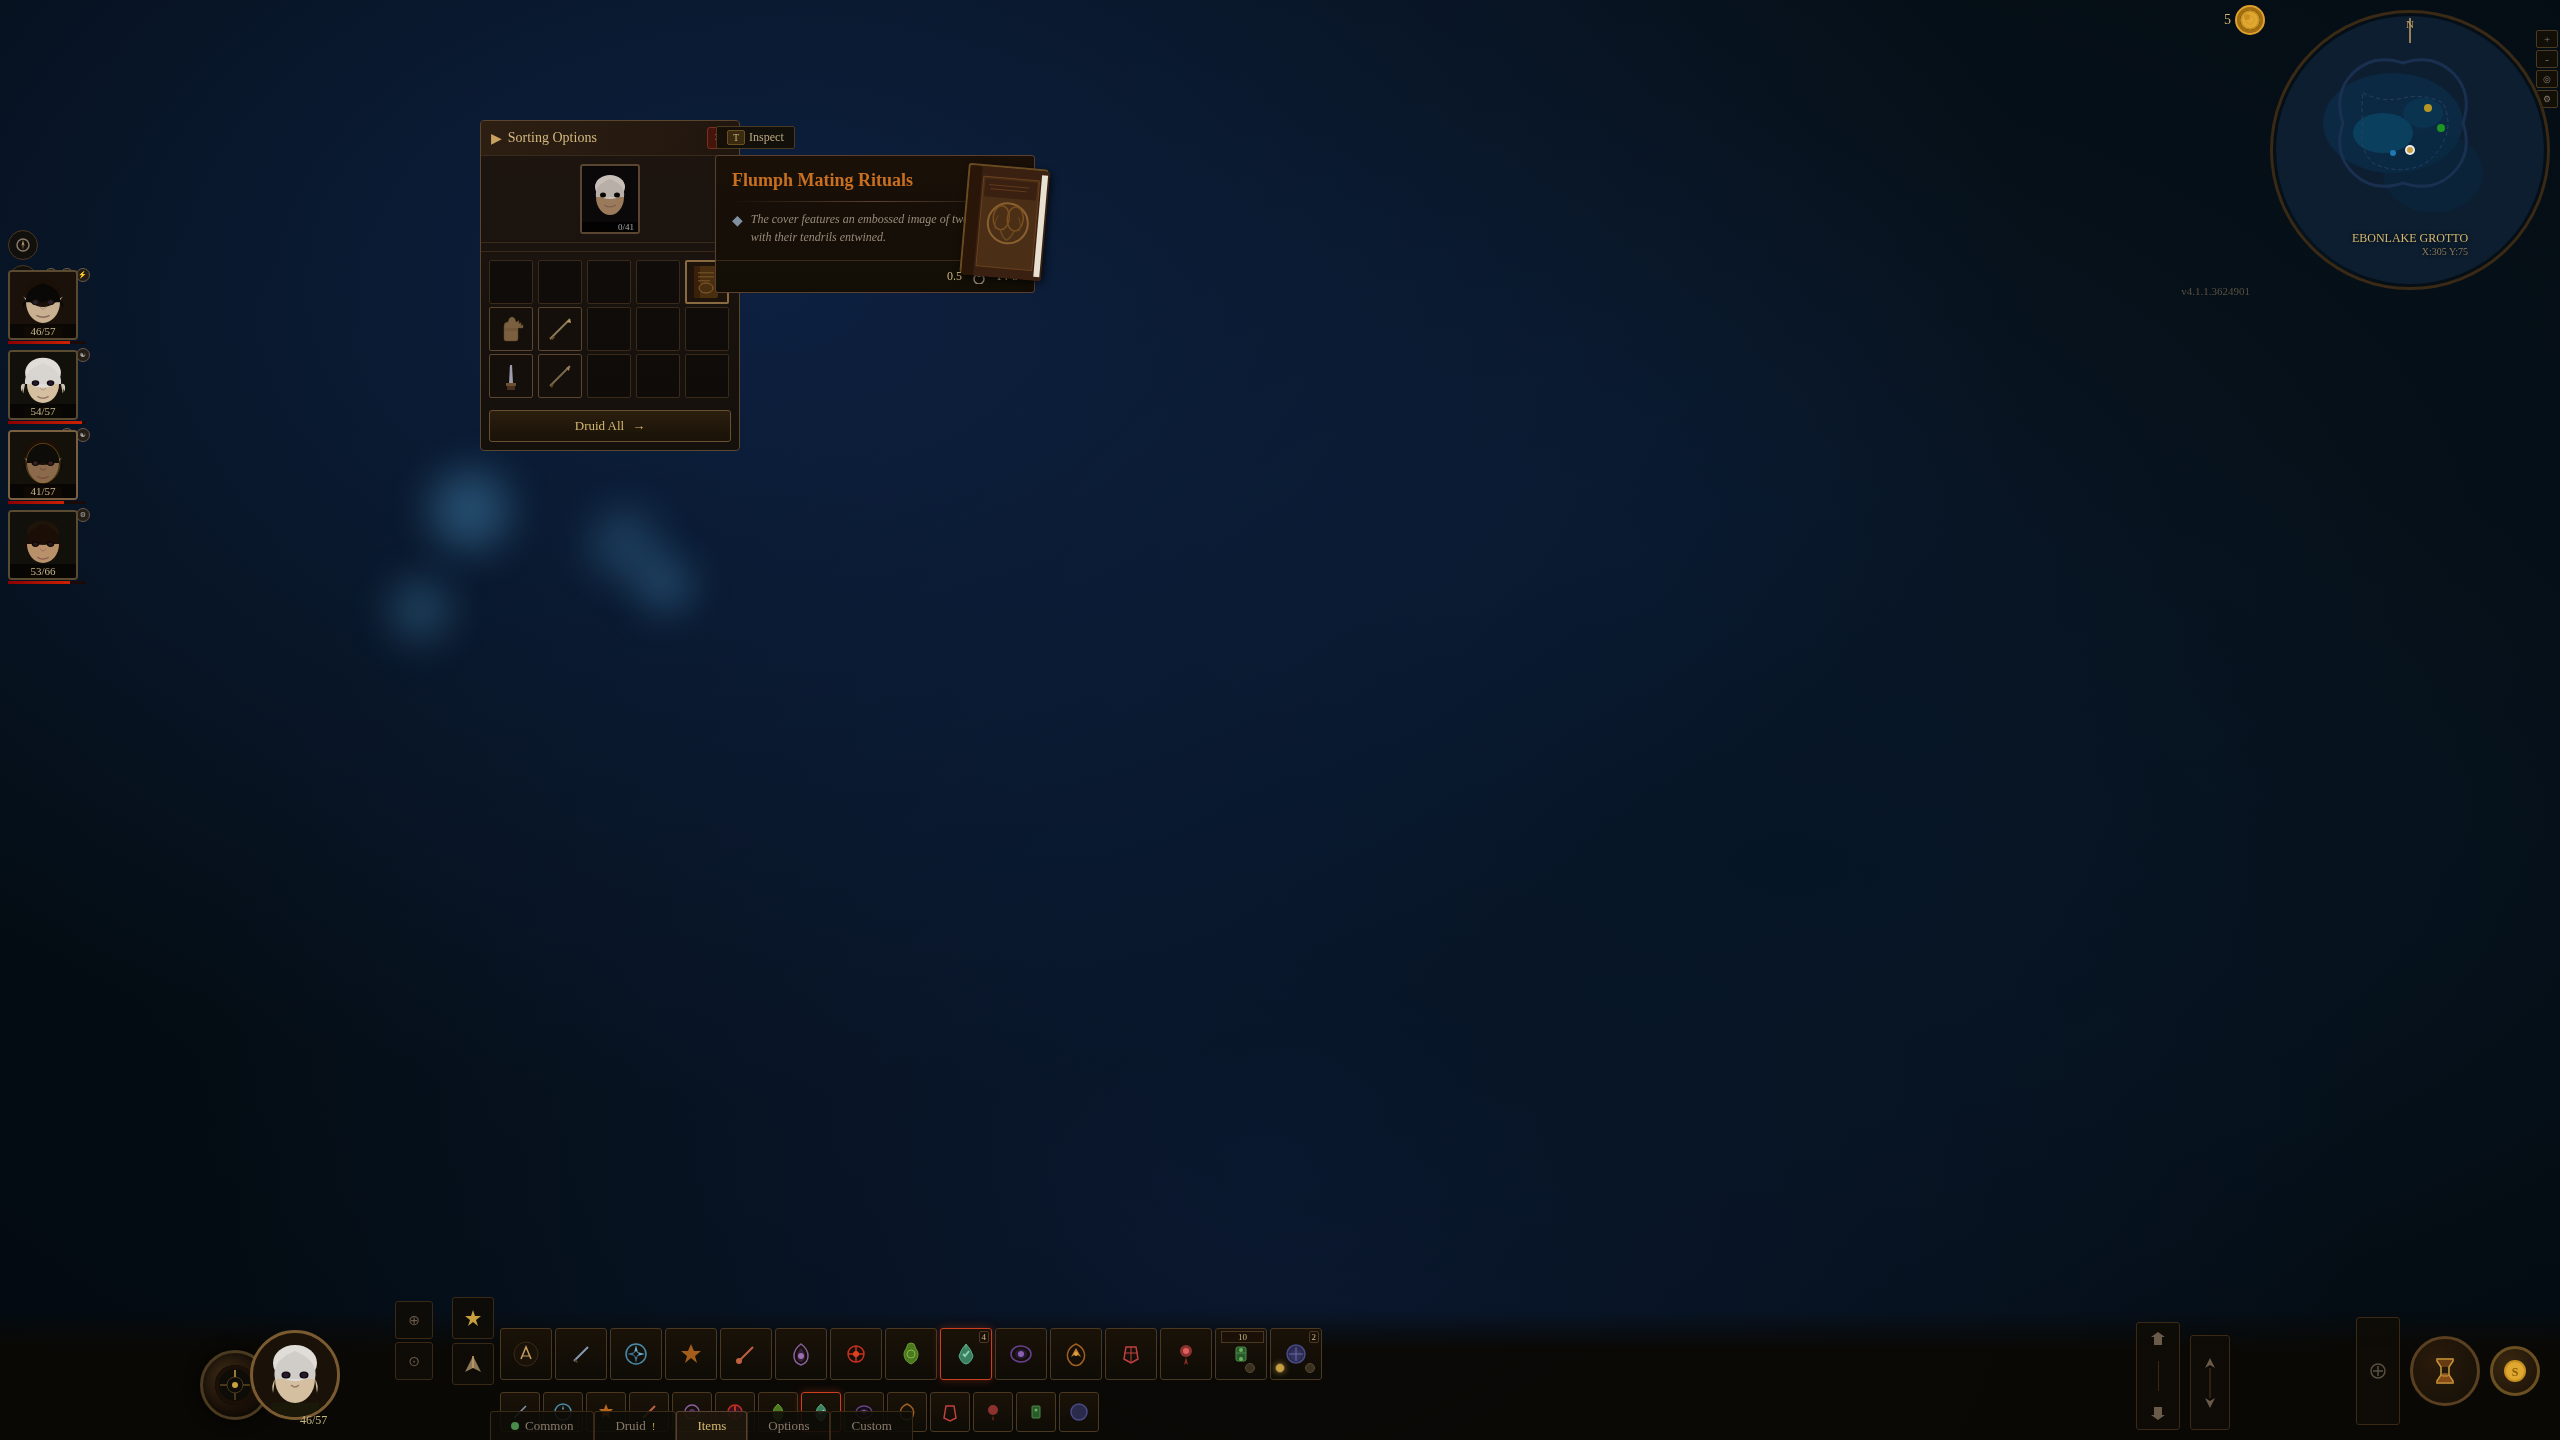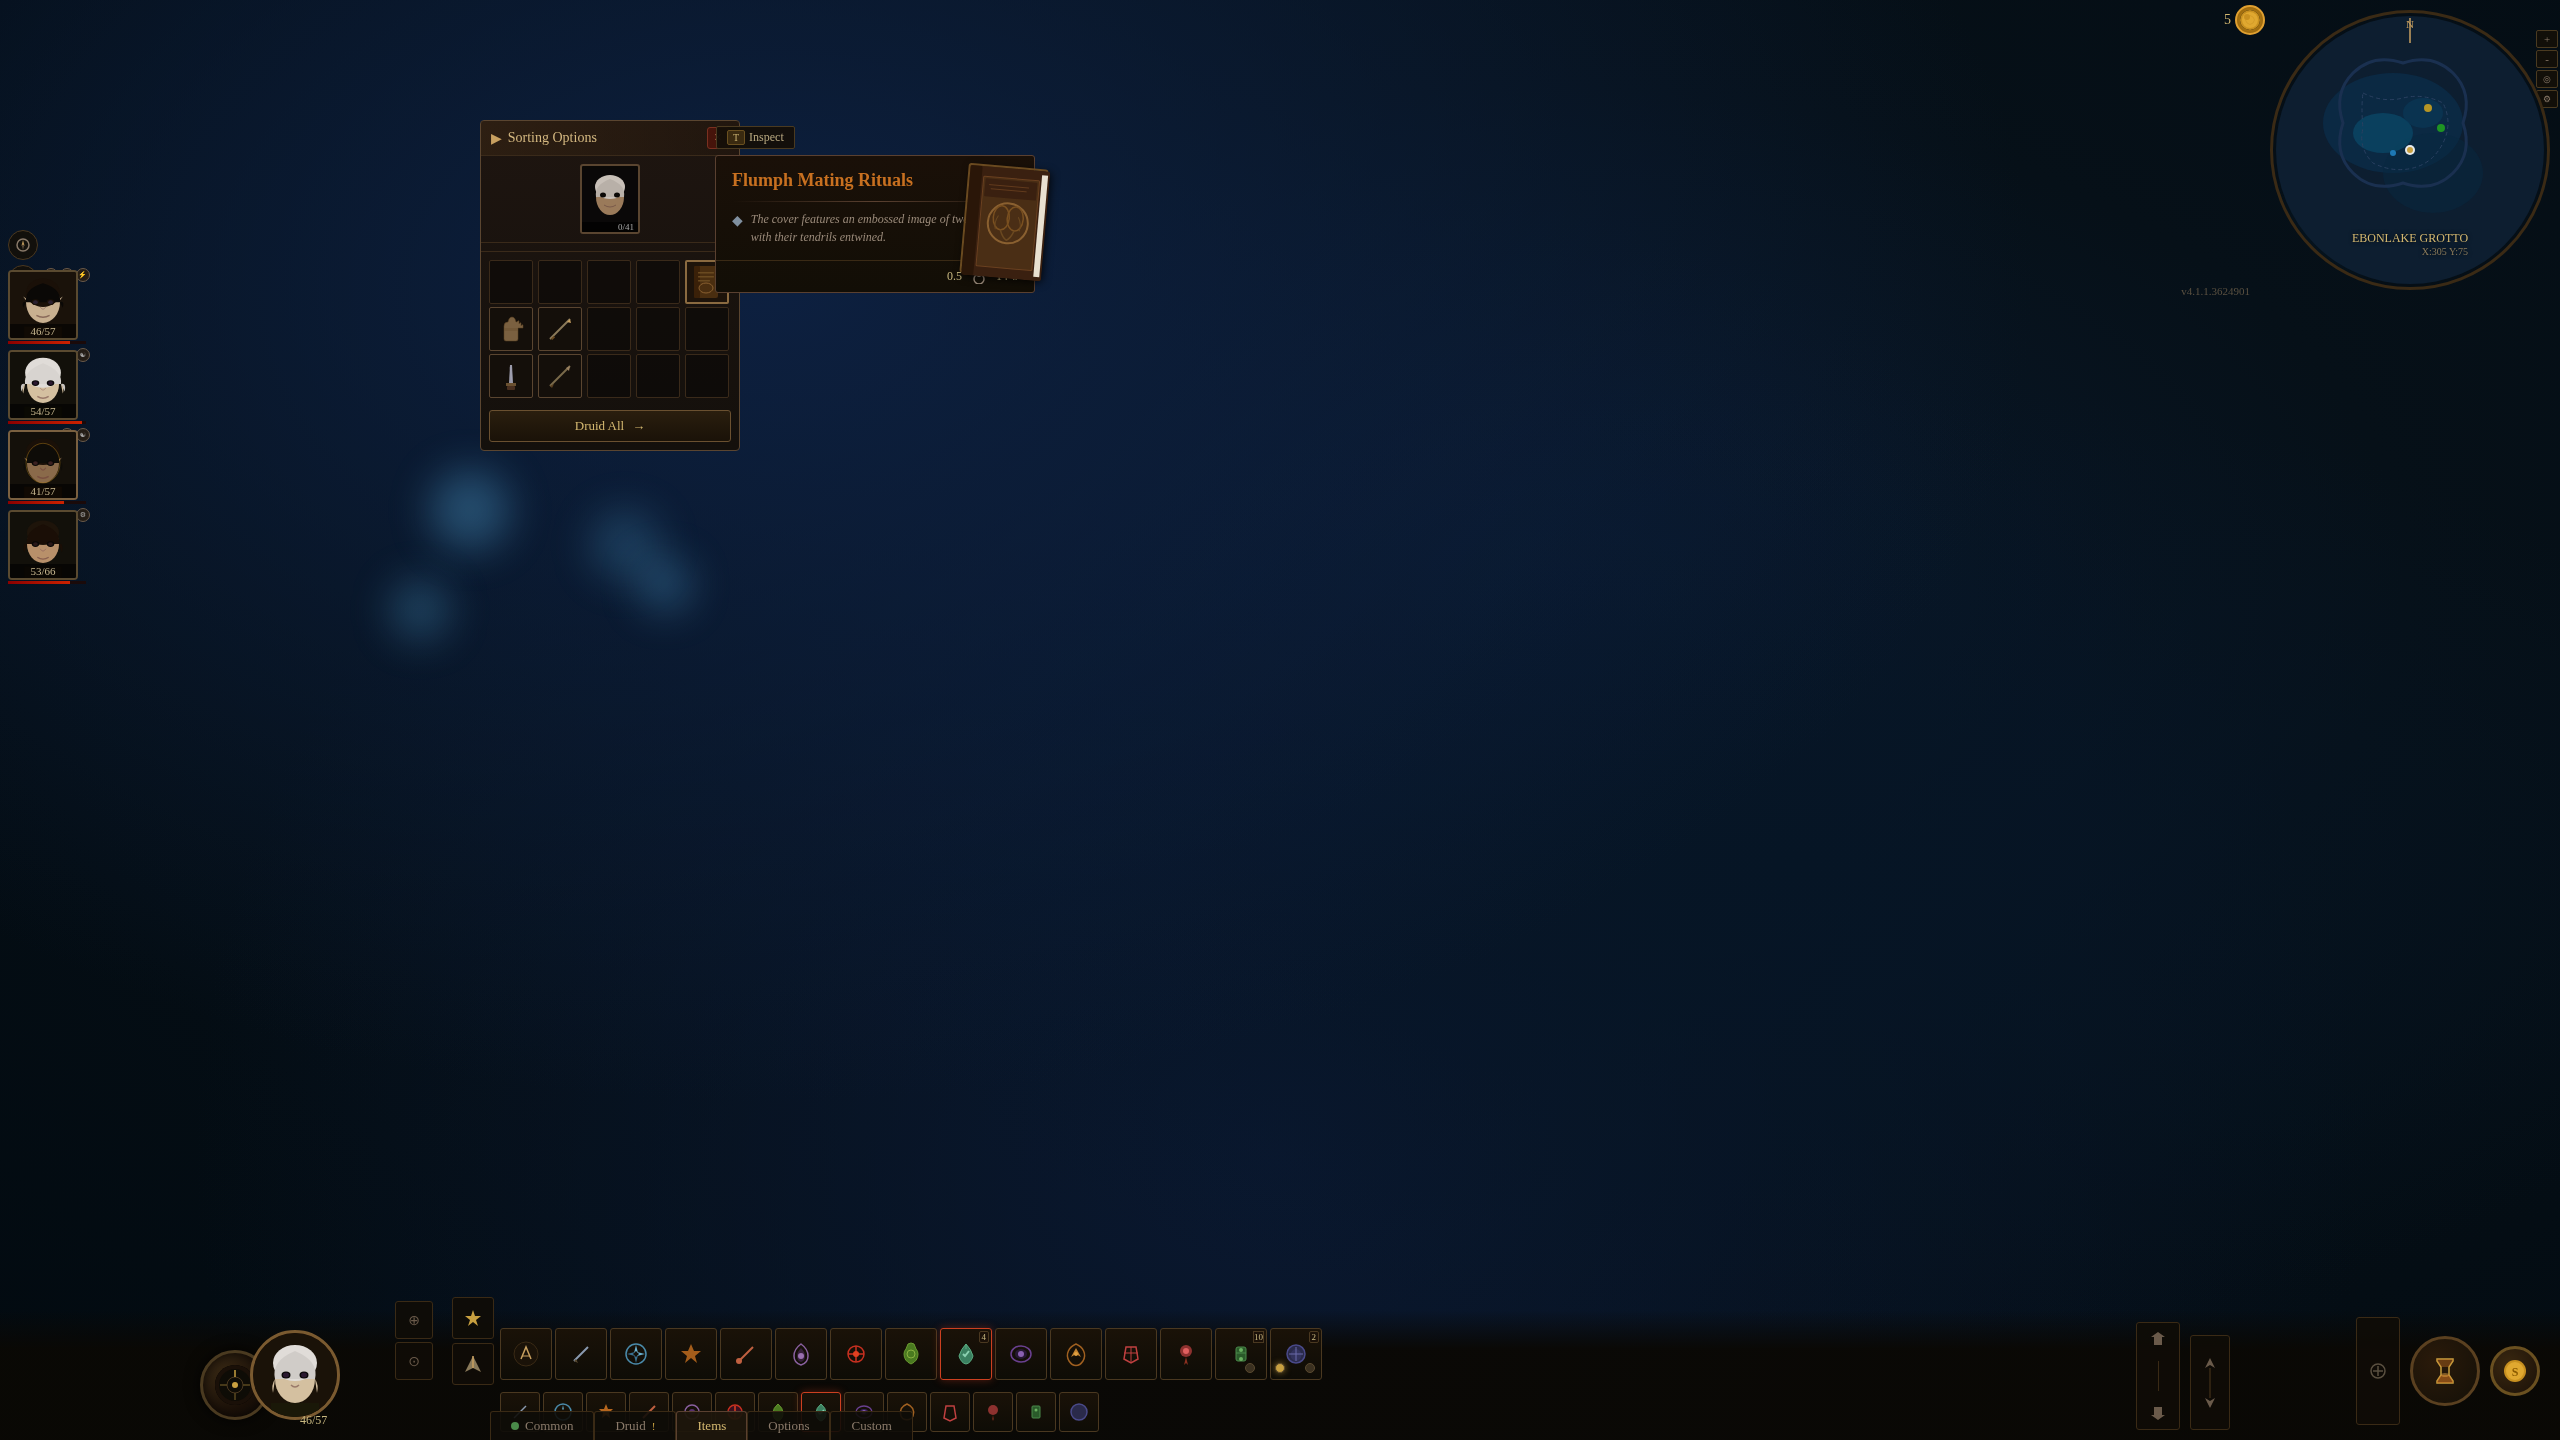--- a/index.html
+++ b/index.html
@@ -1260,21 +1260,21 @@
           <path d="M15,18 L13,26 L15,24 L17,26Z" fill="#8a3020"></path>
         </svg>
       </div>
       <div class="action-btn">
         <svg width="30" height="30" viewBox="0 0 30 30">
           <rect x="10" y="8" width="10" height="14" rx="2" fill="#2a5a2a" stroke="#4a8a4a" stroke-width="1"></rect>
           <line x1="10" y1="14" x2="20" y2="14" stroke="#4a8a4a" stroke-width="1"></line>
           <circle cx="15" cy="11" r="2" fill="#6ab060"></circle>
           <circle cx="15" cy="20" r="2" fill="#6ab060"></circle>
         </svg>
-        <div style="font-size:9px;color:#c8b880;position:absolute;top:2px;right:2px;background:#1a1008;border:1px solid #4a3820;border-radius:0;padding:0 0;">10</div>
+        <div style="font-size:9px;color:#c8b880;position:absolute;top:2px;right:2px;background:#1a1008;border:1px solid #4a3820;border-radius:0;padding:0 16px;">10</div>
       </div>
       <div class="action-btn">
         <svg width="30" height="30" viewBox="0 0 30 30">
           <circle cx="15" cy="15" r="9" fill="#2a2a4a" stroke="#4a4a8a" stroke-width="1.5"></circle>
           <path d="M11,12 Q15,8 19,12 Q22,16 19,20 Q15,24 11,20 Q8,16 11,12Z" fill="#3a3a6a" opacity="0.6"></path>
           <line x1="15" y1="8" x2="15" y2="22" stroke="#6a6aaa" stroke-width="1"></line>
           <line x1="8" y1="15" x2="22" y2="15" stroke="#6a6aaa" stroke-width="1"></line>
         </svg>
         <div style="font-size:9px;color:#c8b880;position:absolute;top:2px;right:2px;background:#1a1008;border:1px solid #4a3820;border-radius:2px;padding:0 2px;">2</div>
       </div>

